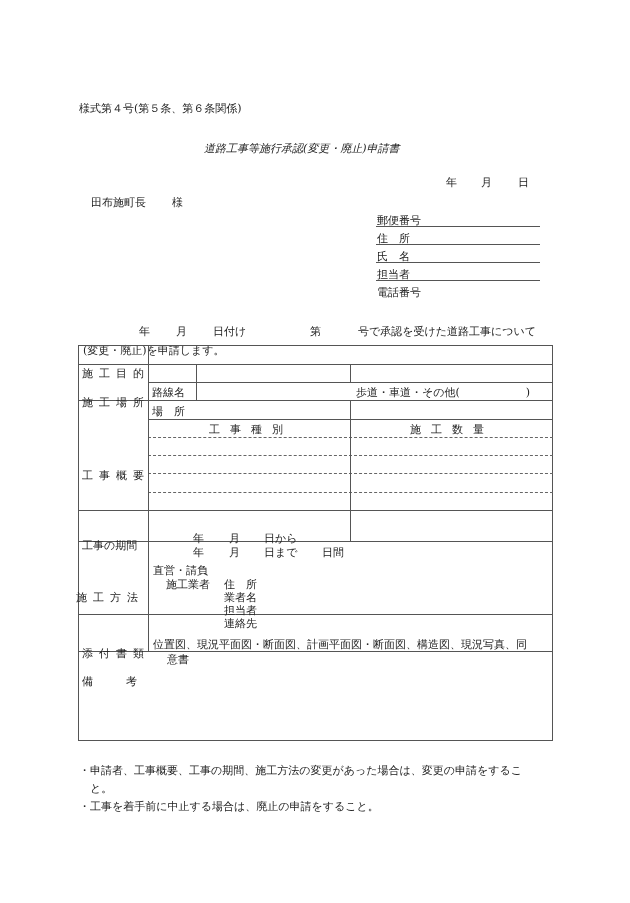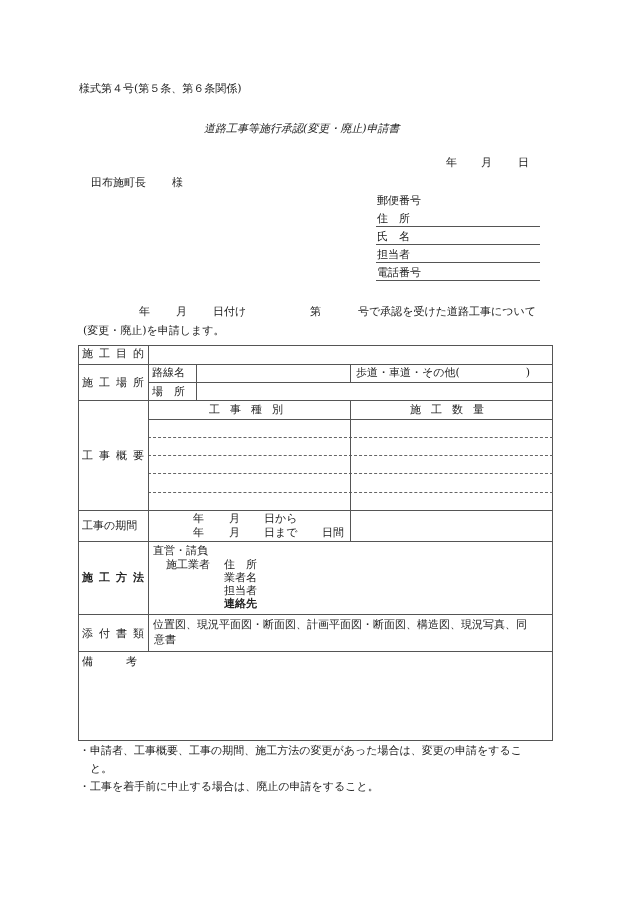--- a/index.html
+++ b/index.html
@@ -1,18 +1,18 @@
 <!DOCTYPE html>
 <html><head>
 <meta charset="utf-8">
 <style>
   html,body{margin:0;padding:0;background:#fff;}
   body{width:630px;height:903px;position:relative;overflow:hidden;
        font-family:"DejaVu Serif","Liberation Serif",serif;color:#222;font-size:11px;}
-  .abs{position:absolute;white-space:nowrap;line-height:1;}
+  .abs{position:absolute;white-space:nowrap;line-height:1;margin-top:20px;}
   .hl{position:absolute;height:1px;background:#555;}
   .vl{position:absolute;width:1px;background:#555;}
   .dash{position:absolute;height:0;border-top:1px dashed #666;}
   .spaced{letter-spacing:6px;}
 </style>
 </head>
 <body>
 
 <div class="abs" style="left:79px;top:83px;">様式第４号(第５条、第６条関係)</div>
 <div class="abs" style="left:204px;top:123px;font-style:italic;">道路工事等施行承認(変更・廃止)申請書</div>
@@ -87,31 +87,31 @@
   <div class="abs" style="left:82px;top:520px;">工事の期間</div>
   <div class="abs" style="left:193px;top:513px;">年</div>
   <div class="abs" style="left:229px;top:513px;">月</div>
   <div class="abs" style="left:264px;top:513px;">日から</div>
   <div class="abs" style="left:193px;top:527px;">年</div>
   <div class="abs" style="left:229px;top:527px;">月</div>
   <div class="abs" style="left:264px;top:527px;">日まで</div>
   <div class="abs" style="left:322px;top:527px;">日間</div>
   <div style="position:absolute;left:351px;top:511px;width:201px;height:30px;"></div>
 
-  <div class="abs spaced" style="left:82px;top:572px;font-weight:bold;">施工方法</div>
+  <div class="abs spaced" style="left:76px;top:572px;">施工方法</div>
   <div class="abs" style="left:153px;top:545px;">直営・請負</div>
   <div class="abs" style="left:166px;top:559px;">施工業者</div>
   <div class="abs" style="left:224px;top:559px;">住　所</div>
   <div class="abs" style="left:224px;top:572px;">業者名</div>
   <div class="abs" style="left:224px;top:585px;">担当者</div>
-  <div class="abs" style="left:224px;top:598px;font-weight:bold;">連絡先</div>
+  <div class="abs" style="left:224px;top:598px;">連絡先</div>
 
   <div class="abs spaced" style="left:82px;top:628px;">添付書類</div>
   <div class="abs" style="left:153px;top:619px;">位置図、現況平面図・断面図、計画平面図・断面図、構造図、現況写真、同</div>
-  <div class="abs" style="left:154px;top:634px;">意書</div>
+  <div class="abs" style="left:167px;top:634px;">意書</div>
 
   <div class="abs" style="left:82px;top:656px;white-space:pre;text-align:center;">備　　　考</div>
   <div style="position:absolute;left:79px;top:670px;width:473px;height:70px;"></div>
 </div>
 
 <div class="abs" style="left:79px;top:745px;">・申請者、工事概要、工事の期間、施工方法の変更があった場合は、変更の申請をするこ</div>
 <div class="abs" style="left:90px;top:763px;">と。</div>
 <div class="abs" style="left:79px;top:781px;text-align:center;">・工事を着手前に中止する場合は、廃止の申請をすること。</div>
 
 </body></html>

